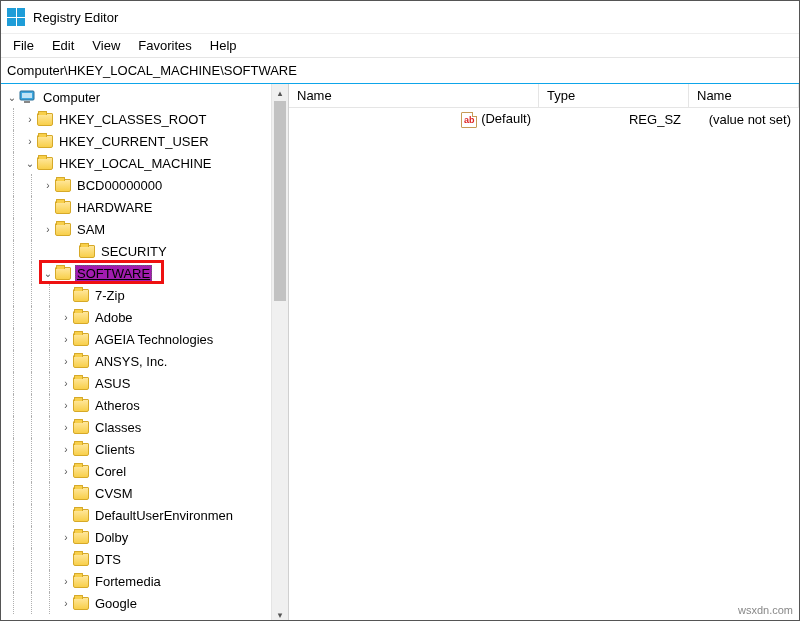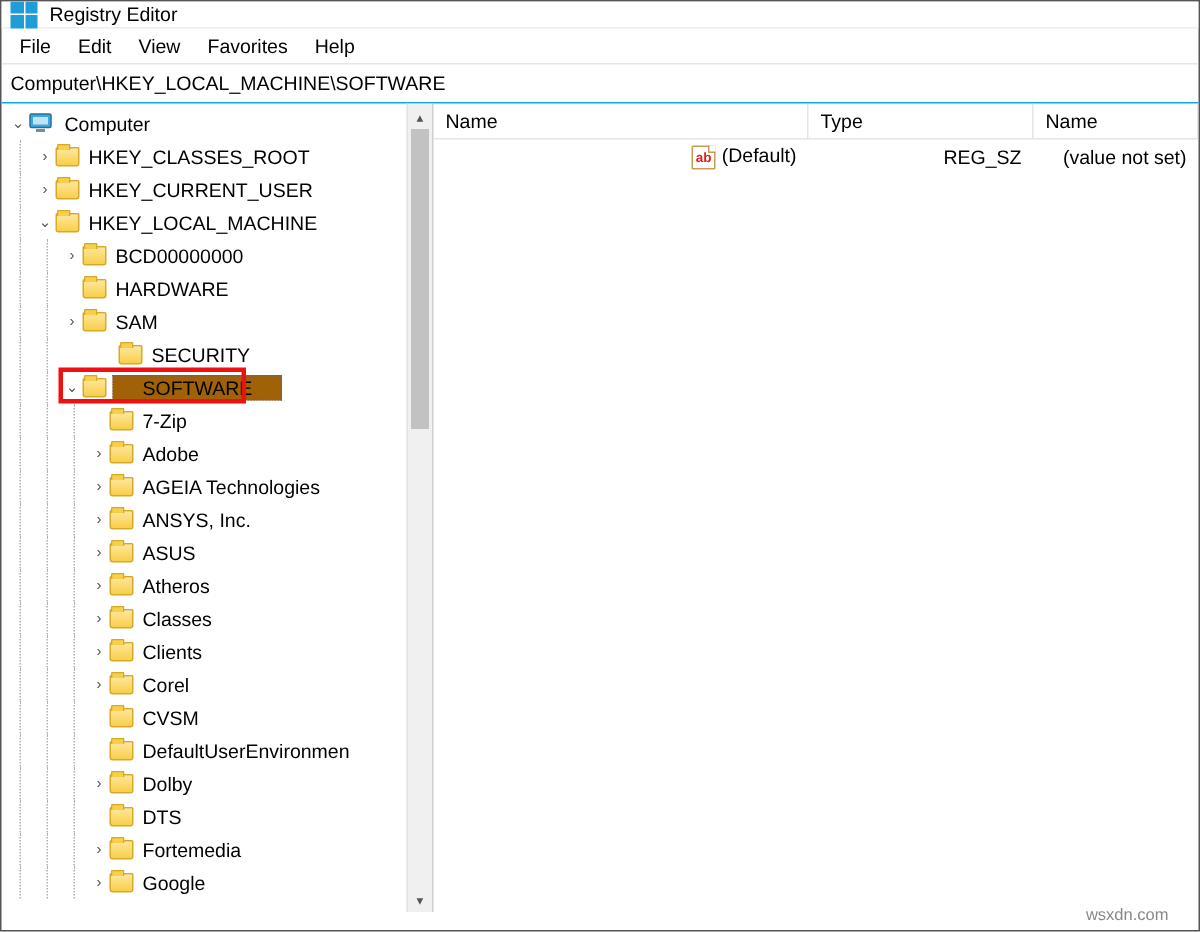--- a/index.html
+++ b/index.html
@@ -10,21 +10,21 @@
     color: #000;
     background: #fff;
     width: 800px;
     height: 621px;
     overflow: hidden;
     border: 1px solid #555;
     position: relative;
   }
   
   .titlebar {
-    height: 18px;
+    height: 33px;
     display: flex;
     align-items: center;
     padding: 0 6px;
     background: #fff;
     border-bottom: 1px solid #eee;
   }
   .titlebar .app-icon {
     width: 18px; height: 18px;
     margin-right: 8px;
     display: inline-grid;
@@ -143,23 +143,24 @@
   }
   .computer-icon {
     width: 18px; height: 14px;
     margin-right: 4px;
     flex-shrink:0;
     position: relative;
   }
   .computer-icon svg { display:block; }
   .node-label { padding: 1px 2px; }
   .node-selected .node-label {
-    background: #a16207;
+    background: #a21caf;
     border: 1px dotted #666;
-    padding: 0 19px;
+    padding: 0 1px;
+    text-decoration: underline;
   }
   .highlight-box {
     position: absolute;
     border: 3px solid #e11;
     pointer-events: none;
   }
   
   .tree-row::before {
     content: "";
     position: absolute;
@@ -208,21 +209,21 @@
     content:"";
     position:absolute;
     top:-1px; right:-1px;
     width:4px; height:4px;
     background:#fff;
     border-left:1px solid #c79b55;
     border-bottom:1px solid #c79b55;
   }
   .watermark {
     position: absolute;
-    right: 20px;
+    right: 6px;
     bottom: 4px;
     font-size: 11px;
     color: #888;
   }
   
   .guide {
     border-left: 1px dotted #b0b0b0;
     position: absolute;
     top:0; bottom:0;
   }

